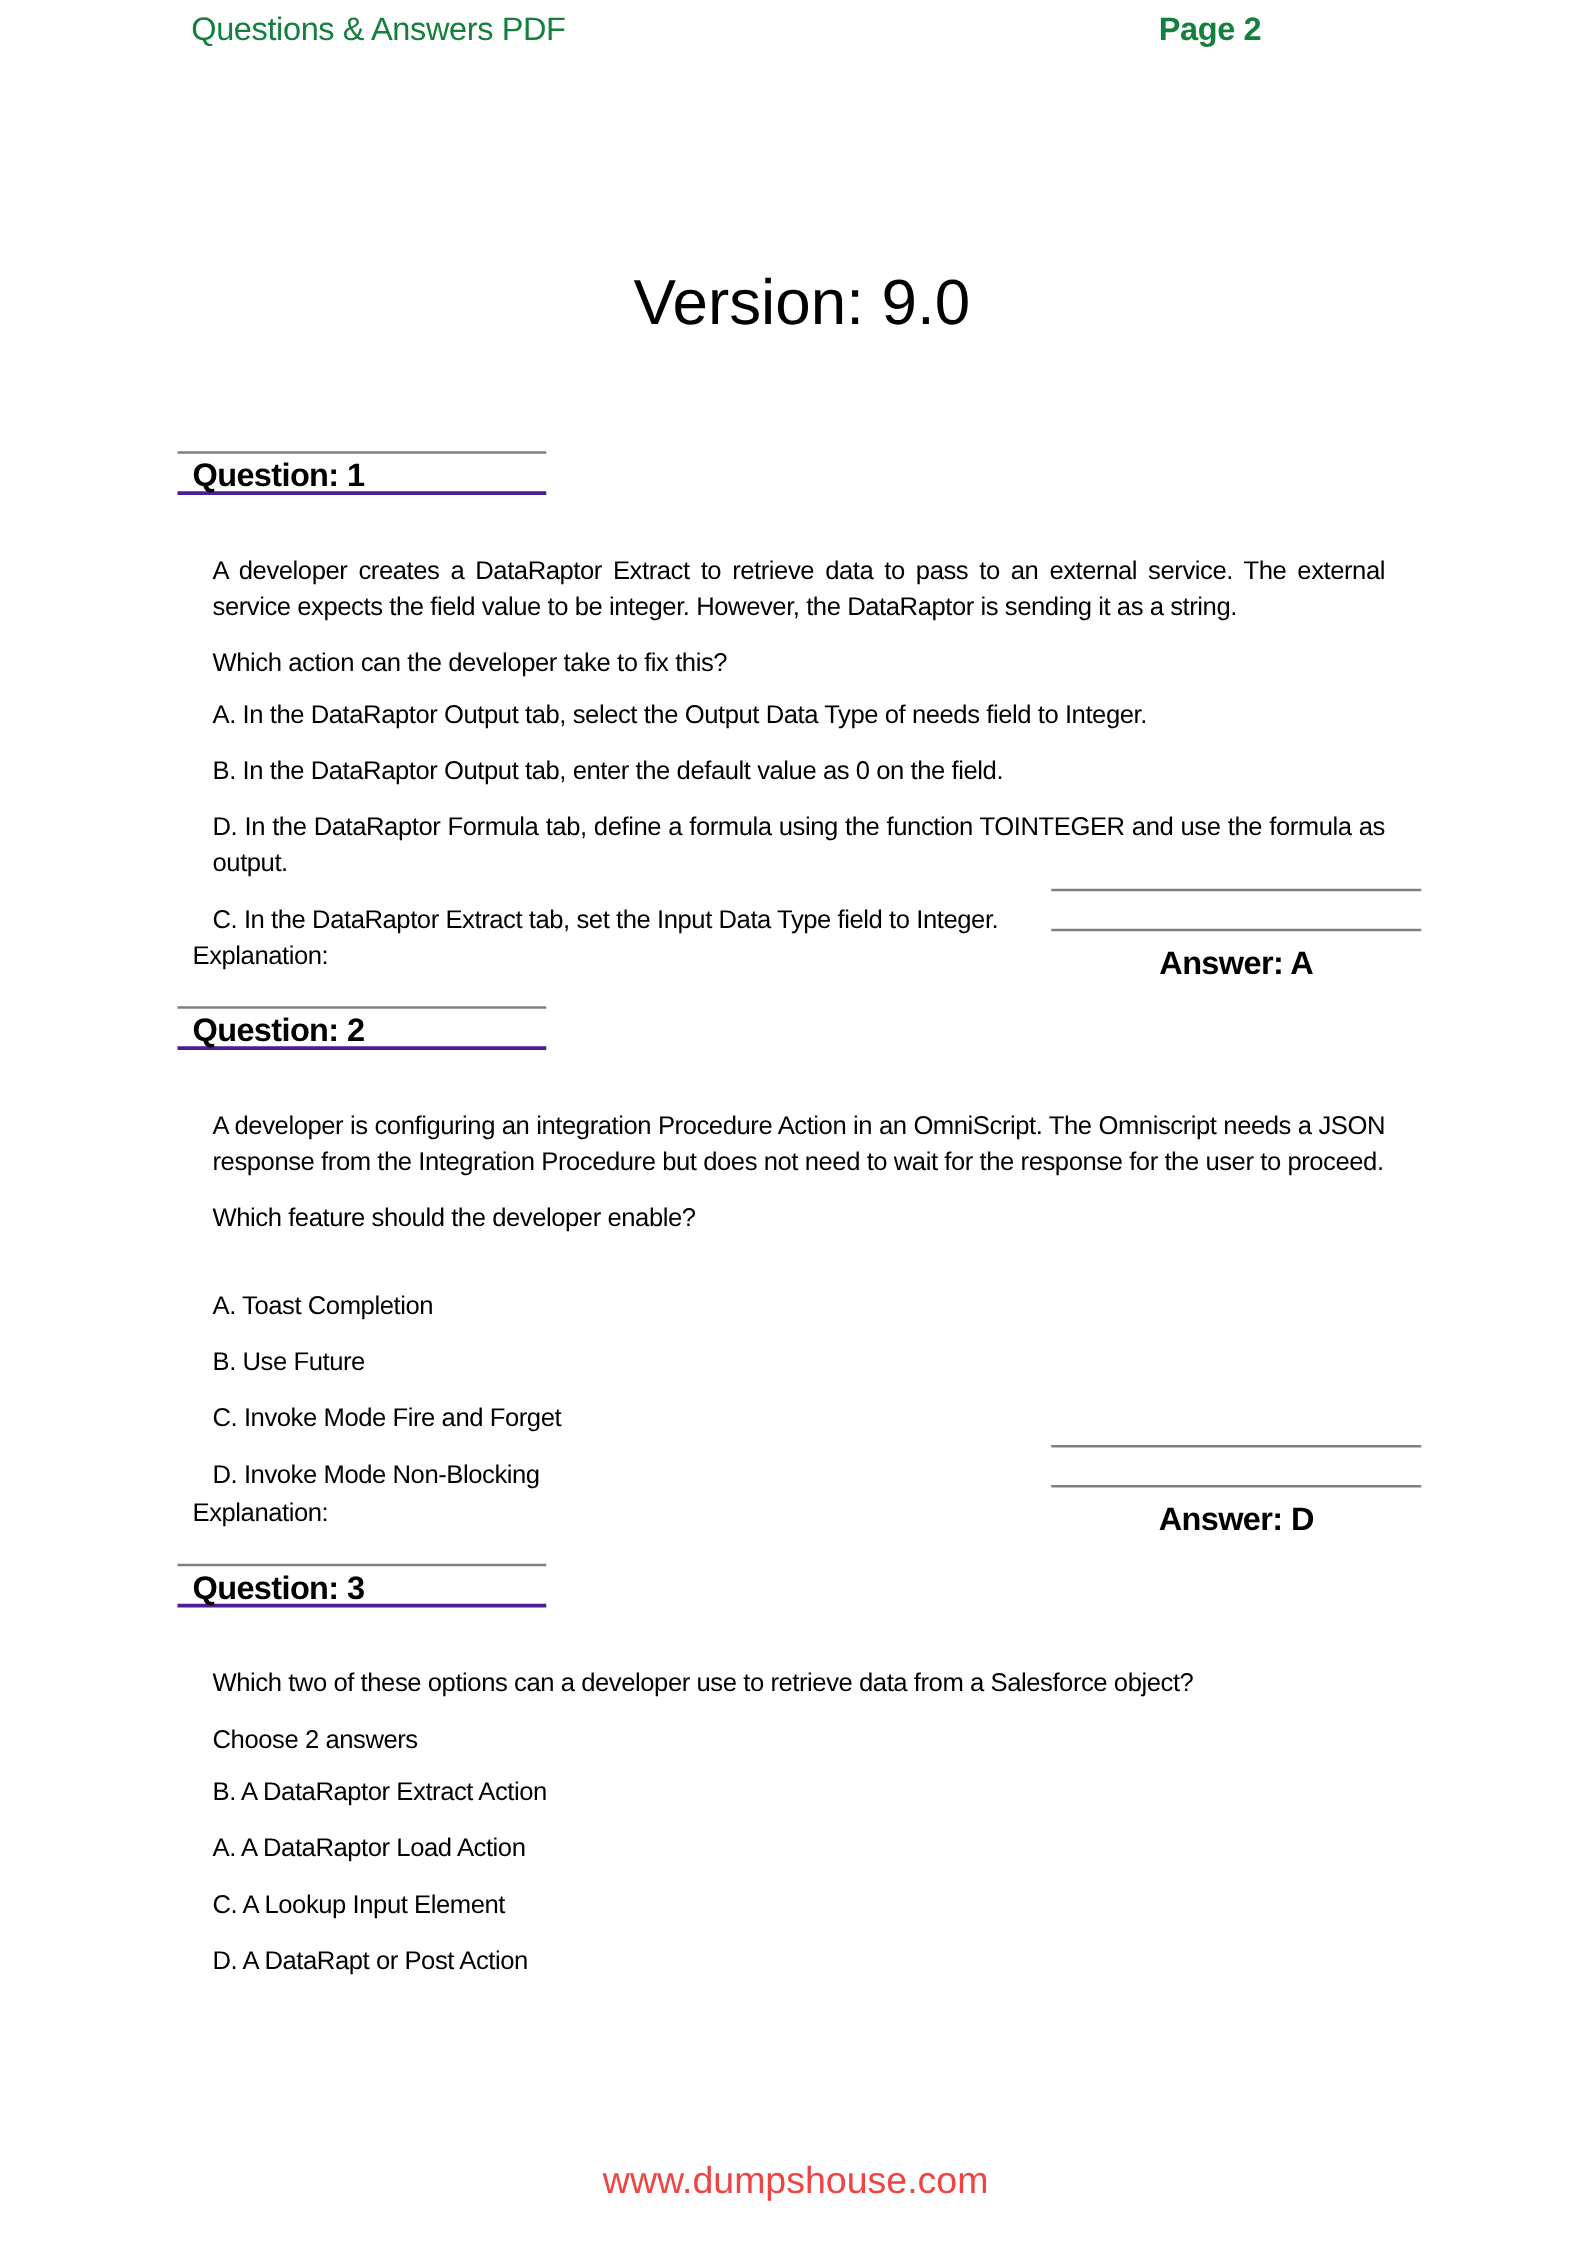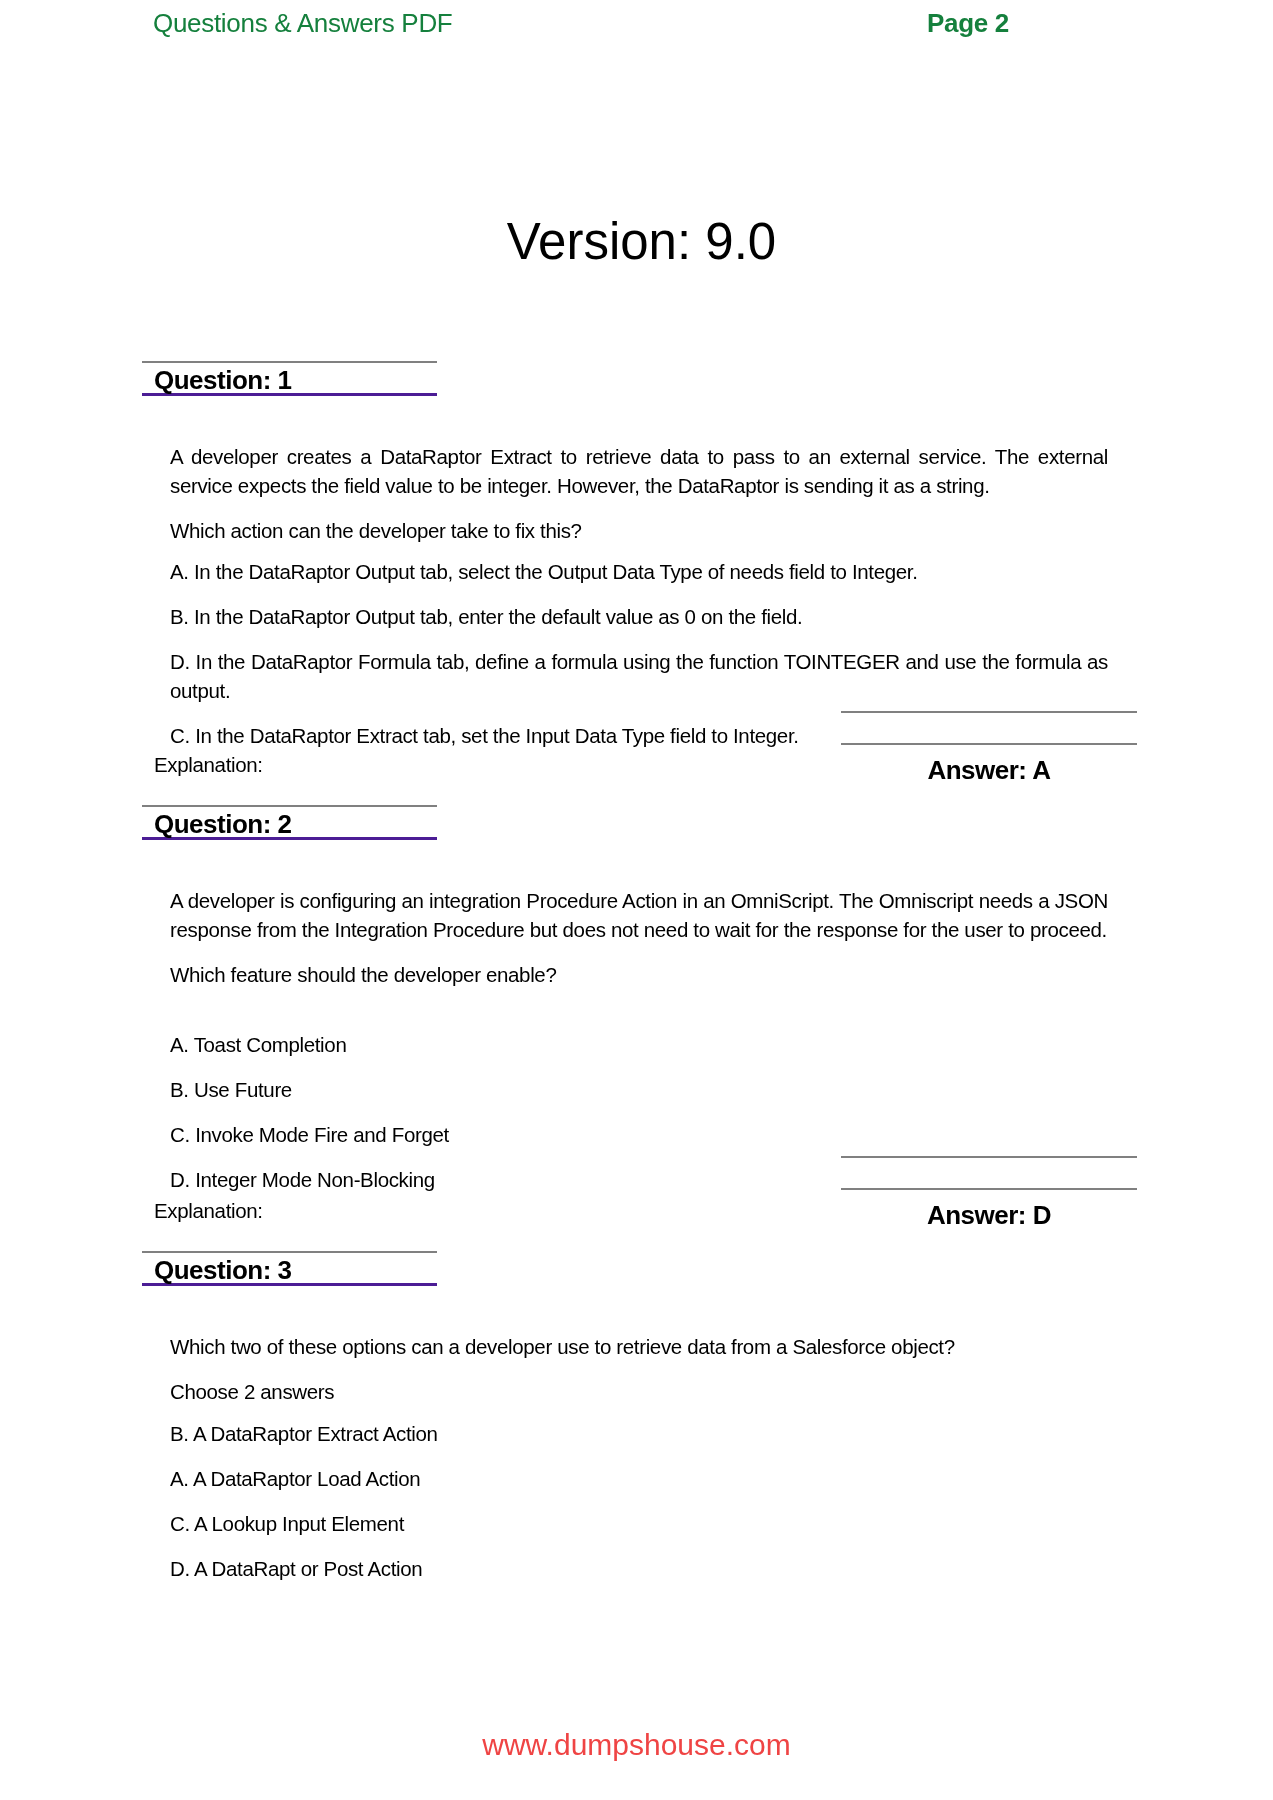--- a/index.html
+++ b/index.html
@@ -75,21 +75,21 @@
   <span>Question: 2</span>
 </div>
 <div class="body-text justify" style="top:870px;">
   <p>A developer is configuring an integration Procedure Action in an OmniScript. The Omniscript needs a JSON response from the Integration Procedure but does not need to wait for the response for the user to proceed.</p>
   <p>Which feature should the developer enable?</p>
 </div>
 <div class="body-text" style="top:1014px;">
   <p>A. Toast Completion</p>
   <p>B. Use Future</p>
   <p>C. Invoke Mode Fire and Forget</p>
-  <p>D. Integer Mode Non-Blocking</p>
+  <p>D. Invoke Mode Non-Blocking</p>
 </div>
 <div class="ans-box" style="top:1156px;">
   <span>Answer: D</span>
 </div>
 <div class="body-text" style="top:1196px;">Explanation:</div>
 
 <div class="q-head" style="top:1251px;">
   <span>Question: 3</span>
 </div>
 <div class="body-text" style="top:1316px;">

